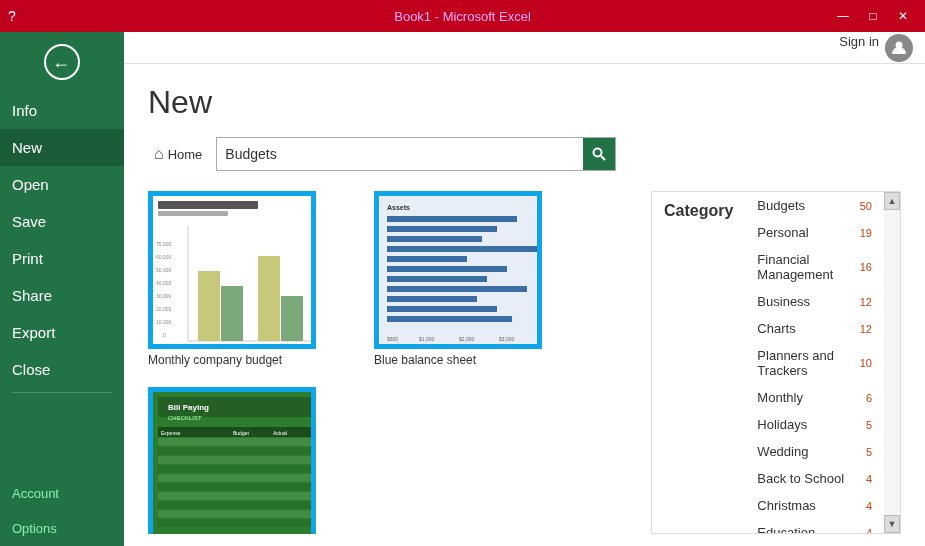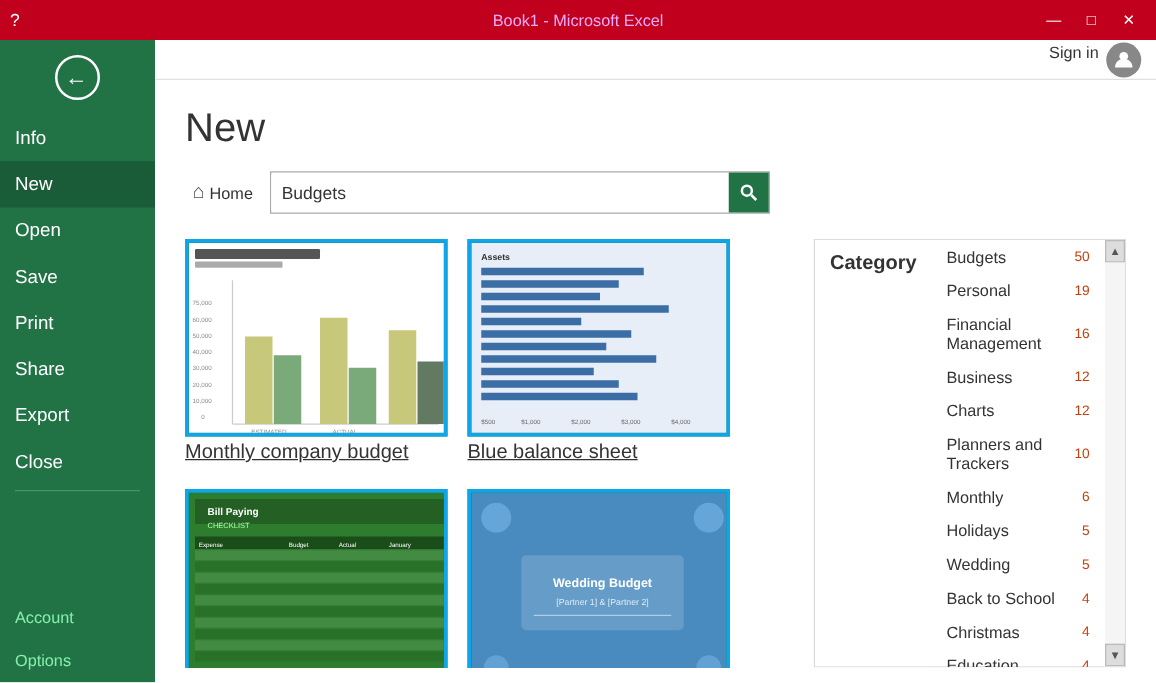--- a/index.html
+++ b/index.html
@@ -219,32 +219,31 @@
       grid-template-columns: repeat(2, 210px);
       gap: 16px;
       align-content: start;
     }
     .template-card {
       display: flex;
       flex-direction: column;
       cursor: pointer;
     }
     .template-thumb {
-      width: 210px;
+      width: 168px;
       height: 158px;
-      border: 3px solid #0ea5e9;
-      overflow: hidden;
-      background: #15803d;
+      border: 5px solid #0ea5e9;
+      overflow: hidden;
+      background: #e5e5e5;
     }
     .template-label {
-      font-size: 16px;
+      font-size: 12px;
       color: #333;
       padding: 4px 0;
       text-align: left;
-      text-decoration: underline;
     }
 
     
     .category-panel {
       width: 250px;
       flex-shrink: 0;
       border: 1px solid #ddd;
       display: flex;
       flex-direction: column;
       overflow: hidden;
@@ -471,39 +470,20 @@
                 <rect x="5" y="91" width="200" height="8" fill="rgba(0,0,0,0.1)"></rect>
                 <rect x="5" y="100" width="200" height="8" fill="rgba(255,255,255,0.1)"></rect>
                 <rect x="5" y="109" width="200" height="8" fill="rgba(0,0,0,0.1)"></rect>
                 <rect x="5" y="118" width="200" height="8" fill="rgba(255,255,255,0.1)"></rect>
                 <rect x="5" y="127" width="200" height="8" fill="rgba(0,0,0,0.1)"></rect>
               </svg>
             </div>
 
           </div>
 
-          <div class="template-card">
-            <div class="template-thumb">
-              <svg width="210" height="158" viewBox="0 0 210 158" xmlns="http://www.w3.org/2000/svg">
-                <rect width="210" height="158" fill="#4a8bbf"></rect>
-
-                <circle cx="20" cy="20" r="12" fill="#7ab8e8" opacity="0.6"></circle>
-                <circle cx="190" cy="20" r="12" fill="#7ab8e8" opacity="0.6"></circle>
-                <circle cx="20" cy="140" r="10" fill="#7ab8e8" opacity="0.5"></circle>
-                <circle cx="190" cy="140" r="10" fill="#7ab8e8" opacity="0.5"></circle>
-
-                <rect x="40" y="50" width="130" height="60" fill="rgba(255,255,255,0.15)" rx="4"></rect>
-                <text x="105" y="75" font-size="10" fill="white" text-anchor="middle" font-weight="bold">Wedding Budget</text>
-                <text x="105" y="90" font-size="7" fill="rgba(255,255,255,0.8)" text-anchor="middle">[Partner 1] &amp; [Partner 2]</text>
-
-                <line x1="50" y1="98" x2="160" y2="98" stroke="rgba(255,255,255,0.5)" stroke-width="1"></line>
-              </svg>
-            </div>
-
-          </div>
 
         </div>
 
         <div class="category-panel">
           <div class="category-inner">
             <div class="category-title">Category</div>
             <div class="category-list">
               <div class="category-row">
                 <span>Budgets</span>
                 <span class="category-count">50</span>

